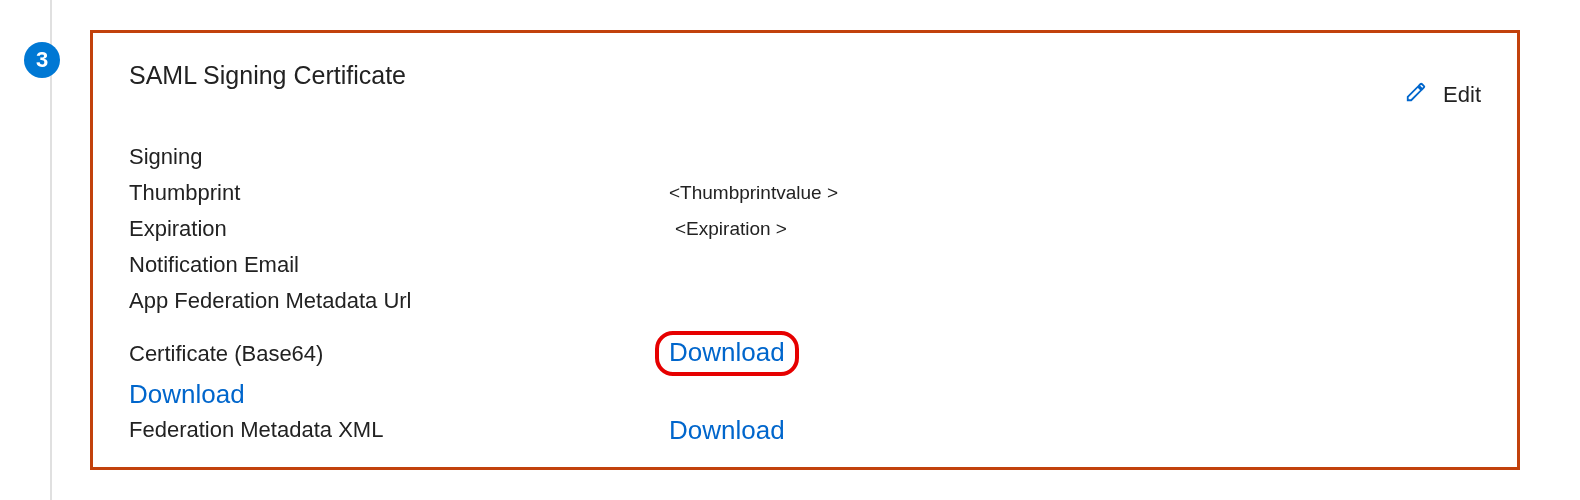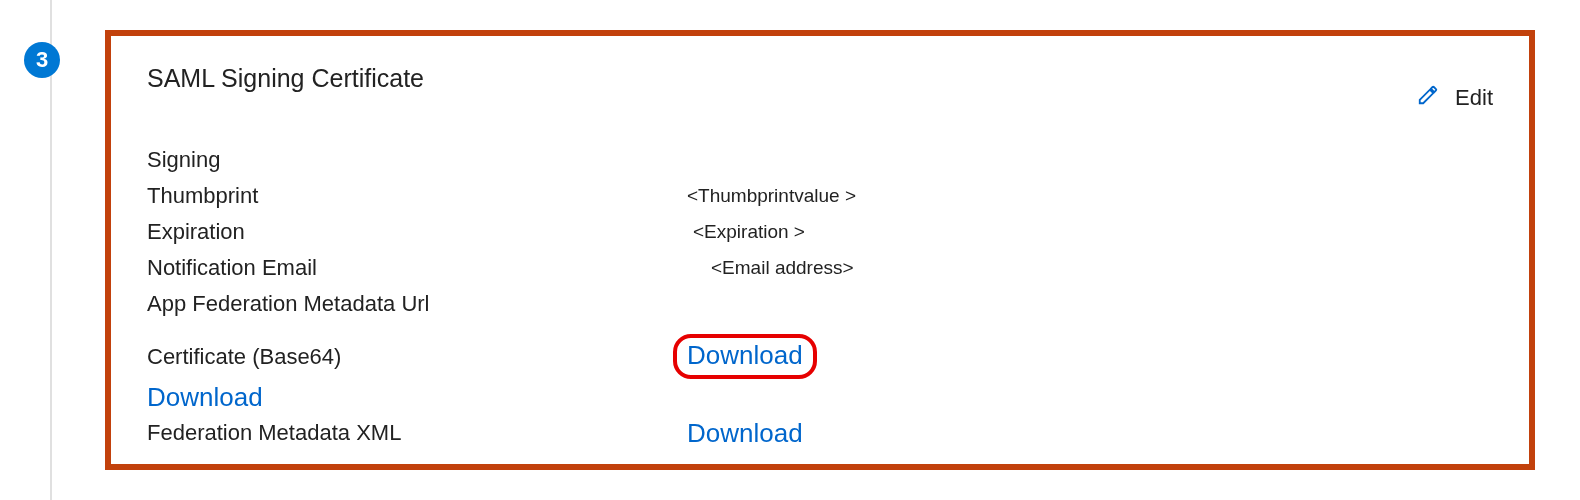--- a/index.html
+++ b/index.html
@@ -29,25 +29,25 @@
       color: #fff;
       display: flex;
       align-items: center;
       justify-content: center;
       font-size: 22px;
       font-weight: 600;
       z-index: 2;
     }
     .card {
       position: absolute;
-      left: 105px;
+      left: 90px;
       top: 30px;
       width: 1430px;
       height: 440px;
-      border: 6px solid #c2410c;
+      border: 3px solid #c2410c;
       background: #fff;
       padding: 28px 36px 22px 36px;
     }
     .card-header {
       display: flex;
       justify-content: space-between;
       align-items: flex-start;
     }
     .card-title {
       font-size: 25px;
@@ -153,21 +153,20 @@
       <div class="placeholder">&lt;Thumbprintvalue &gt;</div>
     </div>
 
     <div class="row">
       <div class="label">Expiration</div>
       <div class="placeholder" style="padding-left:6px;">&lt;Expiration &gt;</div>
     </div>
 
     <div class="row">
       <div class="label">Notification Email</div>
-      <div class="placeholder" style="padding-left:24px;">&lt;Email address&gt;</div>
     </div>
 
     <div class="row">
       <div class="label">App Federation Metadata Url</div>
     </div>
 
     <div class="row gap-top">
       <div class="label">Certificate (Base64)</div>
       <a class="download-link highlighted">Download</a>
     </div>

